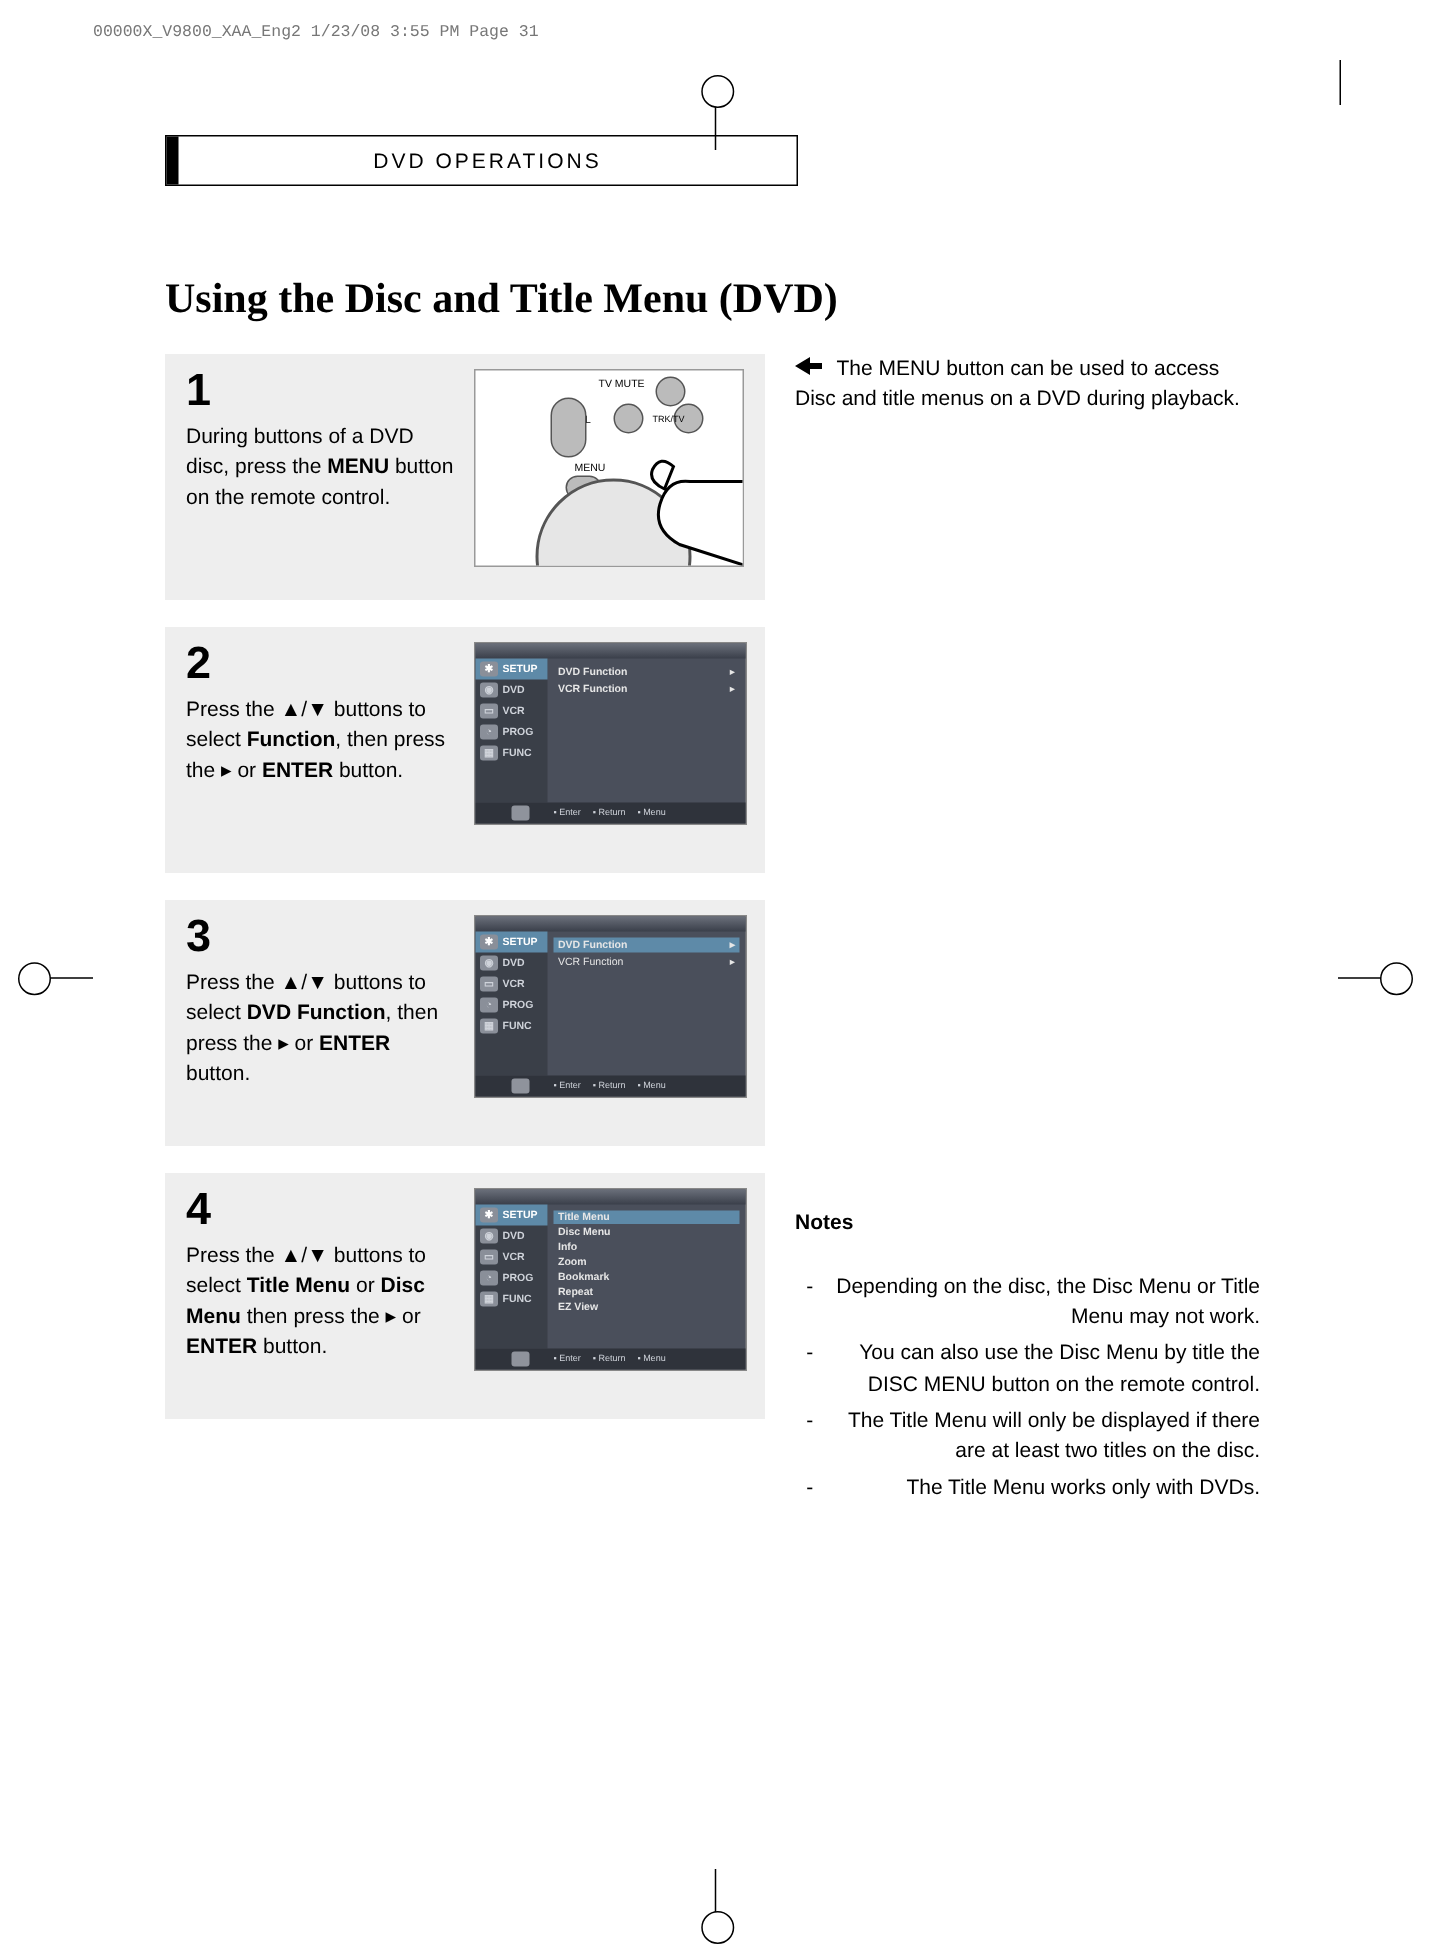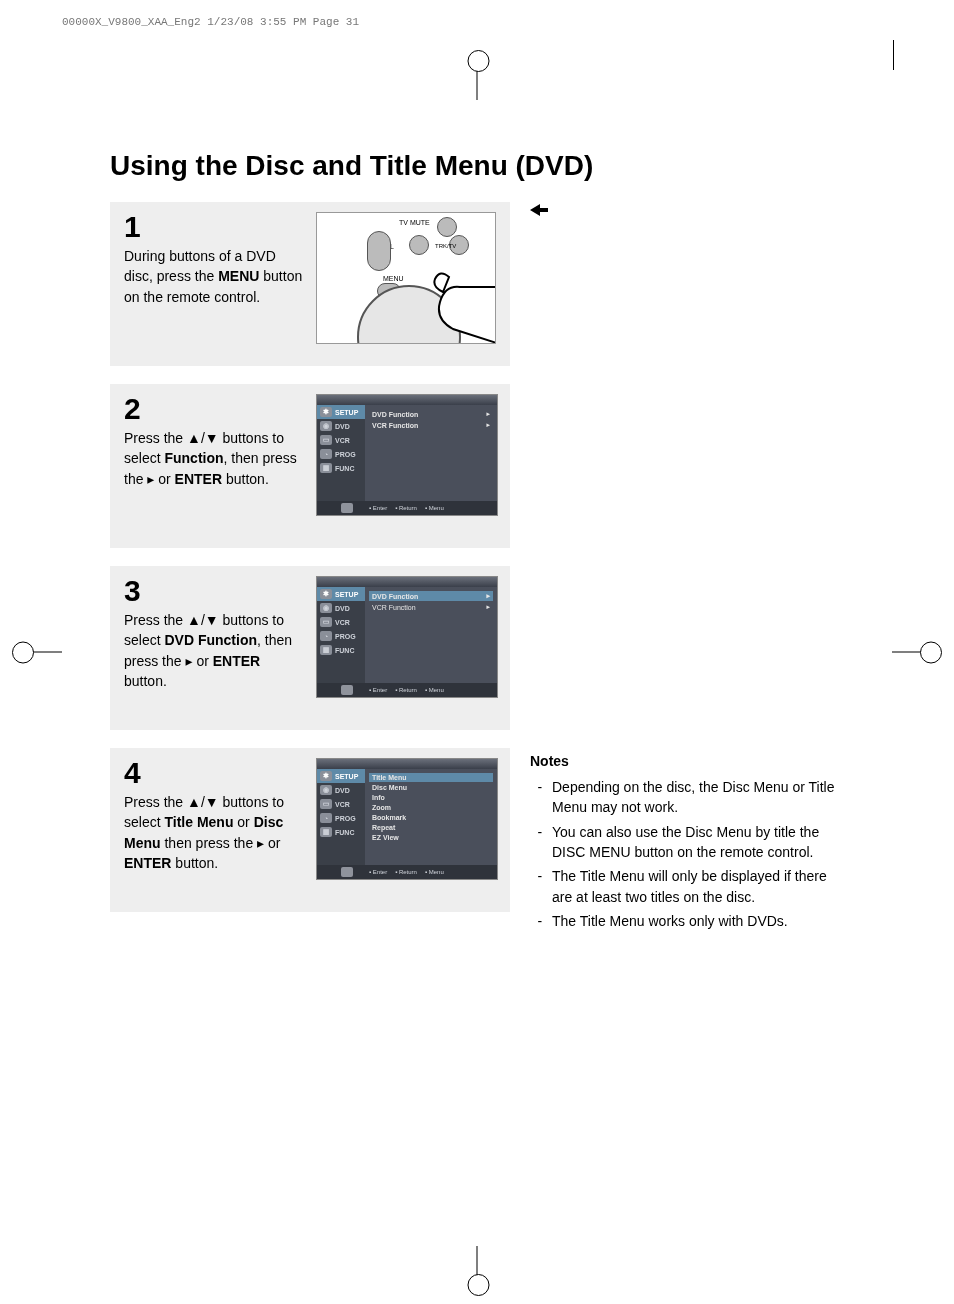--- a/index.html
+++ b/index.html
@@ -51,20 +51,21 @@
     align-items:center;
     justify-content:center;
     letter-spacing:2px;
     font-size:14px;
   }
   .section-header .label .smallcaps { font-variant: small-caps; }
   h1.page-title {
     font-size:28px;
     font-weight:bold;
     margin:60px 0 20px 0;
+    font-family:Liberation Serif, serif;
   }
   .columns { display:flex; gap:20px; }
   .left-col { width:400px; }
   .right-col { width:310px; font-size:14px; line-height:1.4; }
   .step {
     background:#eee;
     padding:10px 14px 14px 14px;
     margin-bottom:18px;
     display:flex;
     gap:12px;
@@ -187,41 +188,47 @@
     bottom:2px;
     width:12px;height:10px;background:#8f939c;border-radius:2px;
   }
   .osd .footer span::before { content:"▪ "; font-size:6px; }
 
   .callout-arrow {
     display:inline-block;
     margin-right:6px;
     vertical-align:top;
   }
-  .notes-title { font-weight:bold; margin-top:10px; margin-bottom:6px; }
-  .notes-list { margin:0; padding-left:12px; line-height:1.45; }
+  .notes-title { font-weight:bold; margin-top:10px; margin-bottom:22px; }
+  .notes-list { margin:0; padding-left:12px; line-height:1.45;text-align:right; }
   .notes-list li { list-style-type:"- "; margin-left:4px; margin-bottom:4px; padding-left:6px; }
   .page-number {
     text-align:center;
     font-size:13px;
     margin-top:260px;
   }
 </style>
 </head>
 <body>
 
 <div class="print-slug">00000X_V9800_XAA_Eng2  1/23/08  3:55 PM  Page 31</div>
 <div class="crop-top"></div>
 <div class="crop-top-right"></div>
 <div class="crop-bottom"></div>
 <div class="crop-left"></div>
 <div class="crop-right"></div>
 
 <div class="page">
 
+  <div class="section-header">
+    <div class="bar"></div>
+    <div class="label">
+        <span class="smallcaps">DVD OPERATIONS</span>
+      </div>
+  </div>
 
   <h1 class="page-title">Using the Disc and Title Menu (DVD)</h1>
 
   <div class="columns">
     <div class="left-col">
 
       <div class="step">
         <div class="text">
           <span class="num">1</span>
           <span>During buttons of a DVD disc, press the </span><b>MENU</b><span> button on the remote control.</span>
@@ -418,20 +425,21 @@
 
     </div>
 
     <div class="right-col">
       <div>
         <span class="callout-arrow">
           <svg width="18" height="12" viewBox="0 0 18 12">
               <path d="M0 6 L10 0 L10 4 L18 4 L18 8 L10 8 L10 12 Z" fill="#000"></path>
             </svg>
         </span>
+        <span>The MENU button can be used to access Disc and title menus on a DVD during playback.</span>
       </div>
 
       <div style="height:520px"></div>
 
       <div class="notes-title">Notes</div>
       <ul class="notes-list">
         <li>Depending on the disc, the Disc Menu or Title Menu may not work.</li>
         <li>You can also use the Disc Menu by title the DISC MENU button on the remote control.</li>
         <li>The Title Menu will only be displayed if there are at least two titles on the disc.</li>
         <li>The Title Menu works only with DVDs.</li>

